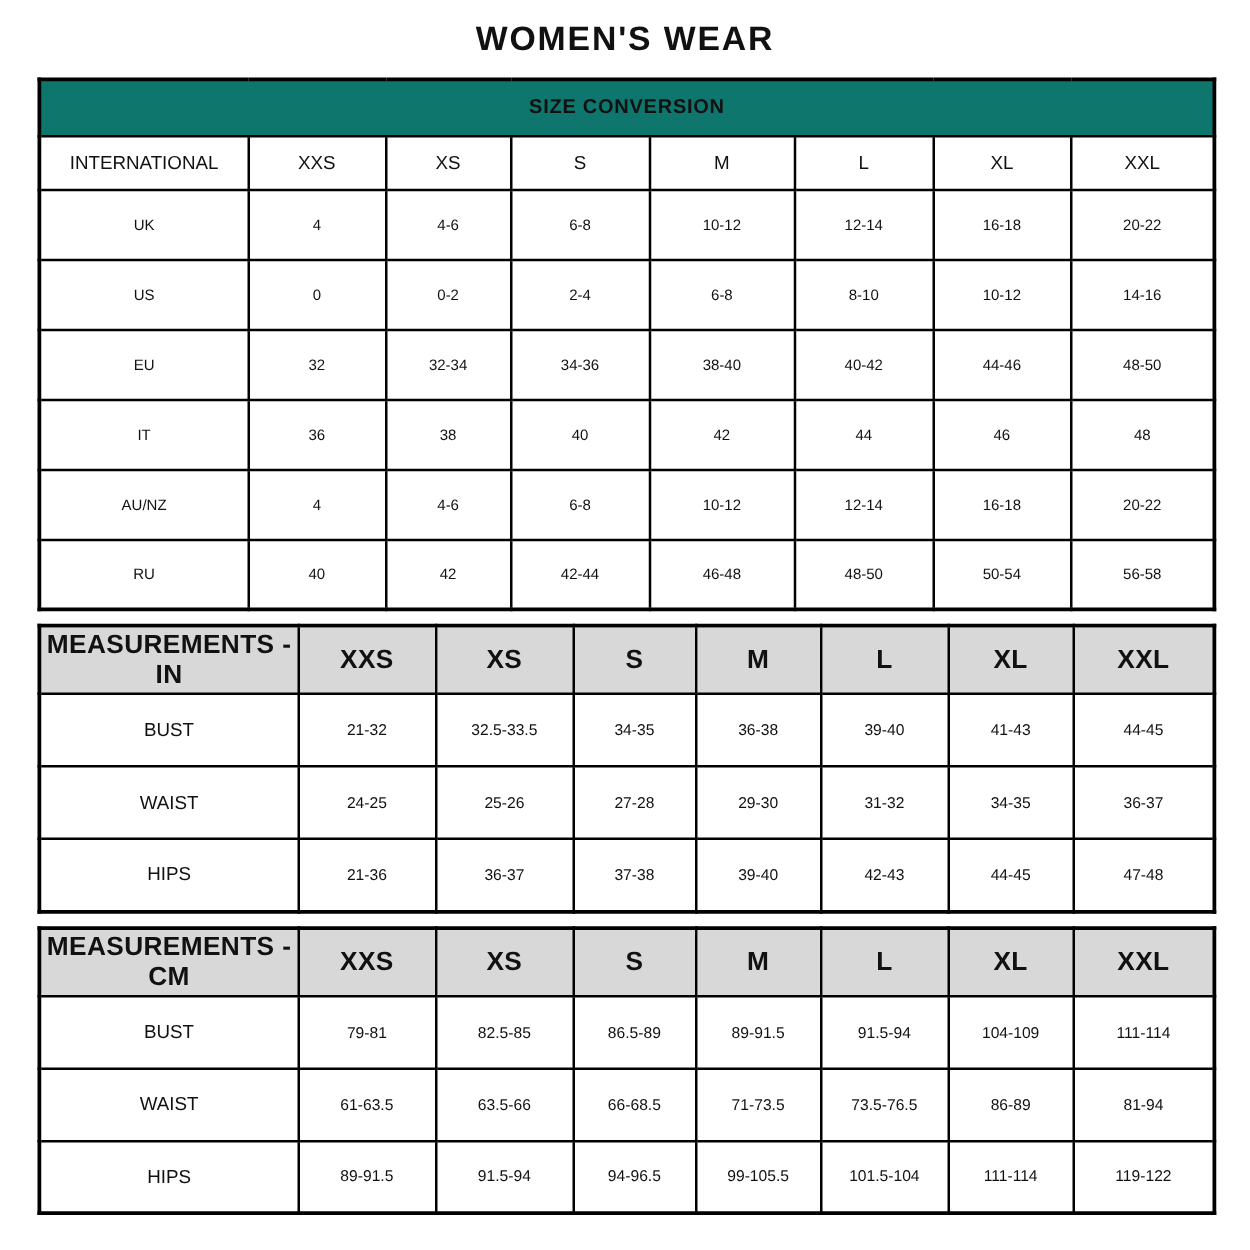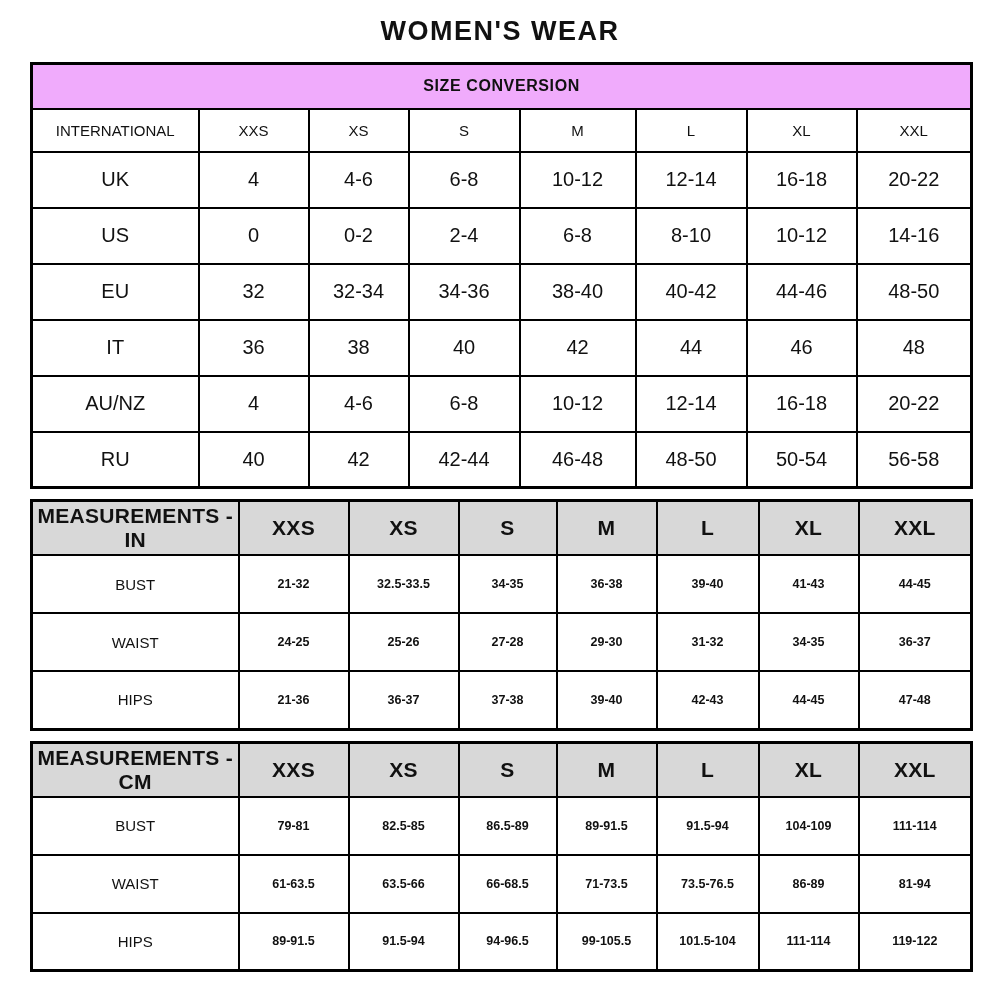--- a/index.html
+++ b/index.html
@@ -33,56 +33,56 @@
   }
   th, td {
     border: 2px solid #000000;
     text-align: center;
     vertical-align: middle;
     padding: 2px 4px;
     overflow: hidden;
   }
   
   .title-row th {
-    background: #f0abfc;
+    background: #0f766e;
     height: 45px;
     font-size: 16px;
     font-weight: 700;
     letter-spacing: 0.6px;
   }
   .intl-row th {
     height: 43px;
     font-size: 15px;
     font-weight: 500;
     background: #ffffff;
   }
   .conv tbody th, .conv tbody td {
     height: 56px;
-    font-size: 20px;
+    font-size: 12px;
     font-weight: 500;
     text-align: center;
   }
   
   .gray-header th {
     background: #d8d8d8;
     height: 45px;
     font-size: 21px;
     font-weight: 700;
     letter-spacing: 0.3px;
   }
   .meas tbody th {
     height: 58px;
     font-size: 15px;
     font-weight: 500;
     text-align: center;
   }
   .meas tbody td {
     height: 58px;
     font-size: 12.5px;
-    font-weight: 700;
+    font-weight: 400;
     margin-left: 44px;
   }
 </style>
 </head>
 <body>
 
 <div class="page">
 
   <h1 class="page-title">WOMEN'S WEAR</h1>
 

